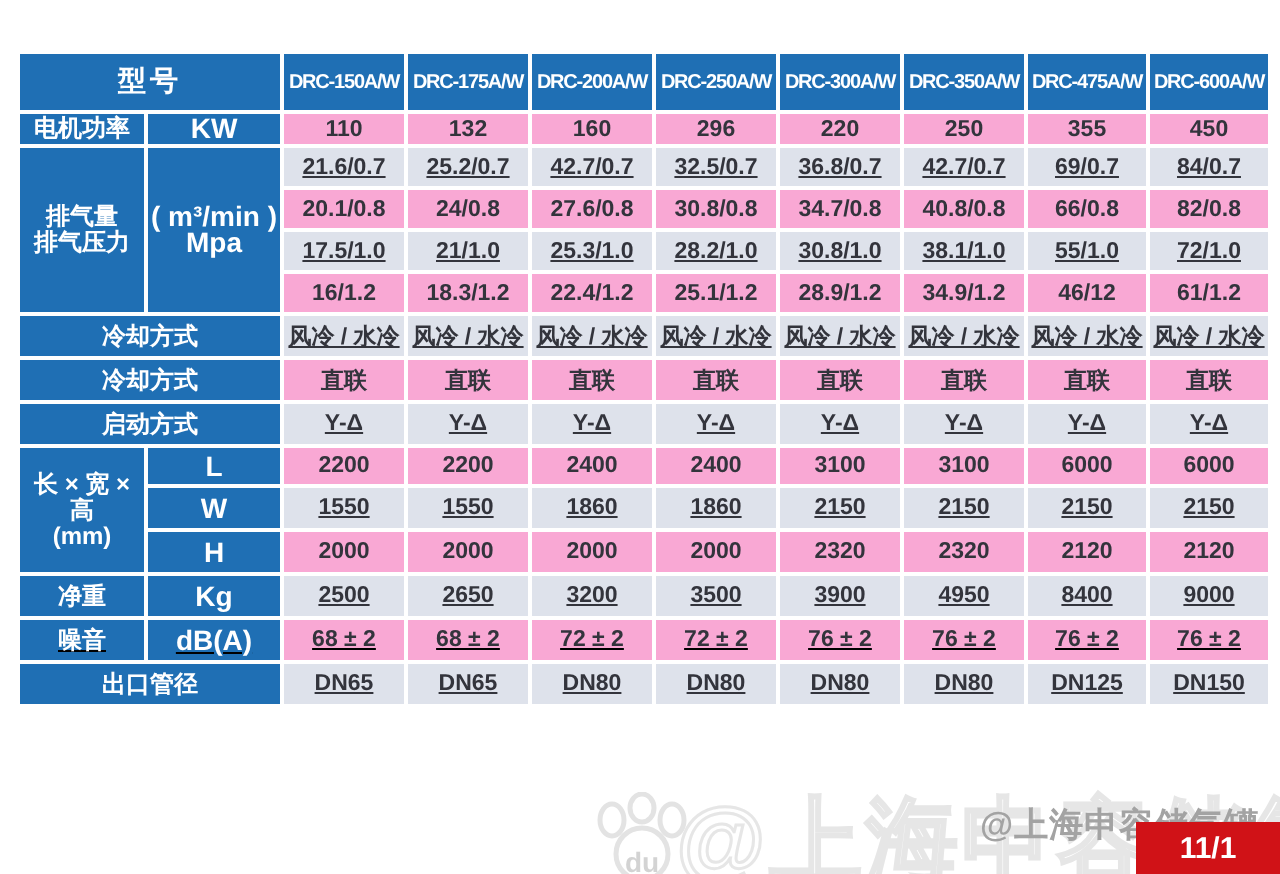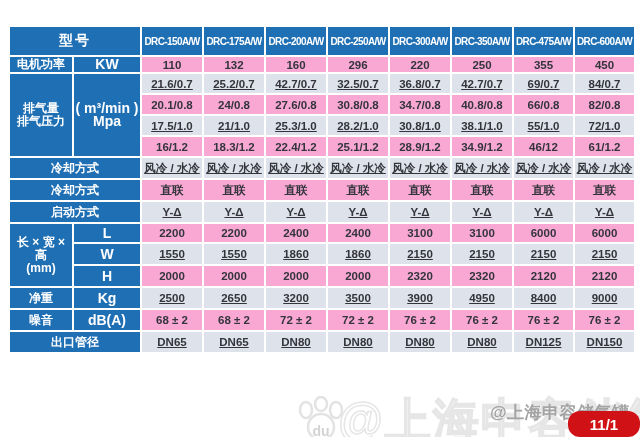--- a/index.html
+++ b/index.html
@@ -39,21 +39,21 @@
     letter-spacing:2px;
   }
   .wm-gray{
     position:absolute;left:490px;top:401px;
     font-size:17px;font-weight:bold;color:#a3a3a3;white-space:nowrap;
     letter-spacing:0.5px;
   }
   .wm-badge{
     position:absolute;right:0;bottom:0;width:72px;height:26px;
     background:var(--badge);color:#fff;font-weight:bold;font-size:15px;
-    display:flex;align-items:center;justify-content:center;border-radius:12px;
+    display:flex;align-items:center;justify-content:center;
   }
 </style>
 </head>
 <body>
 
 <table class="spec">
   <colgroup>
     <col style="width:64px">
       <col style="width:68px">
     <col style="width:62px">
@@ -203,21 +203,21 @@
         <td class="blue unit" rowspan="1">Kg</td>
         <td class="val g">2500</td>
         <td class="val g">2650</td>
         <td class="val g">3200</td>
         <td class="val g">3500</td>
         <td class="val g">3900</td>
         <td class="val g">4950</td>
         <td class="val g">8400</td>
         <td class="val g">9000</td>
       </tr>
-      <tr style="height: 22px;">
+      <tr style="height: 22px; text-decoration: underline;">
         <td class="blue lbl" rowspan="1">噪音</td>
         <td class="blue unit" rowspan="1">dB(A)</td>
         <td class="val w">68 ± 2</td>
         <td class="val w">68 ± 2</td>
         <td class="val w">72 ± 2</td>
         <td class="val w">72 ± 2</td>
         <td class="val w">76 ± 2</td>
         <td class="val w">76 ± 2</td>
         <td class="val w">76 ± 2</td>
         <td class="val w">76 ± 2</td>

